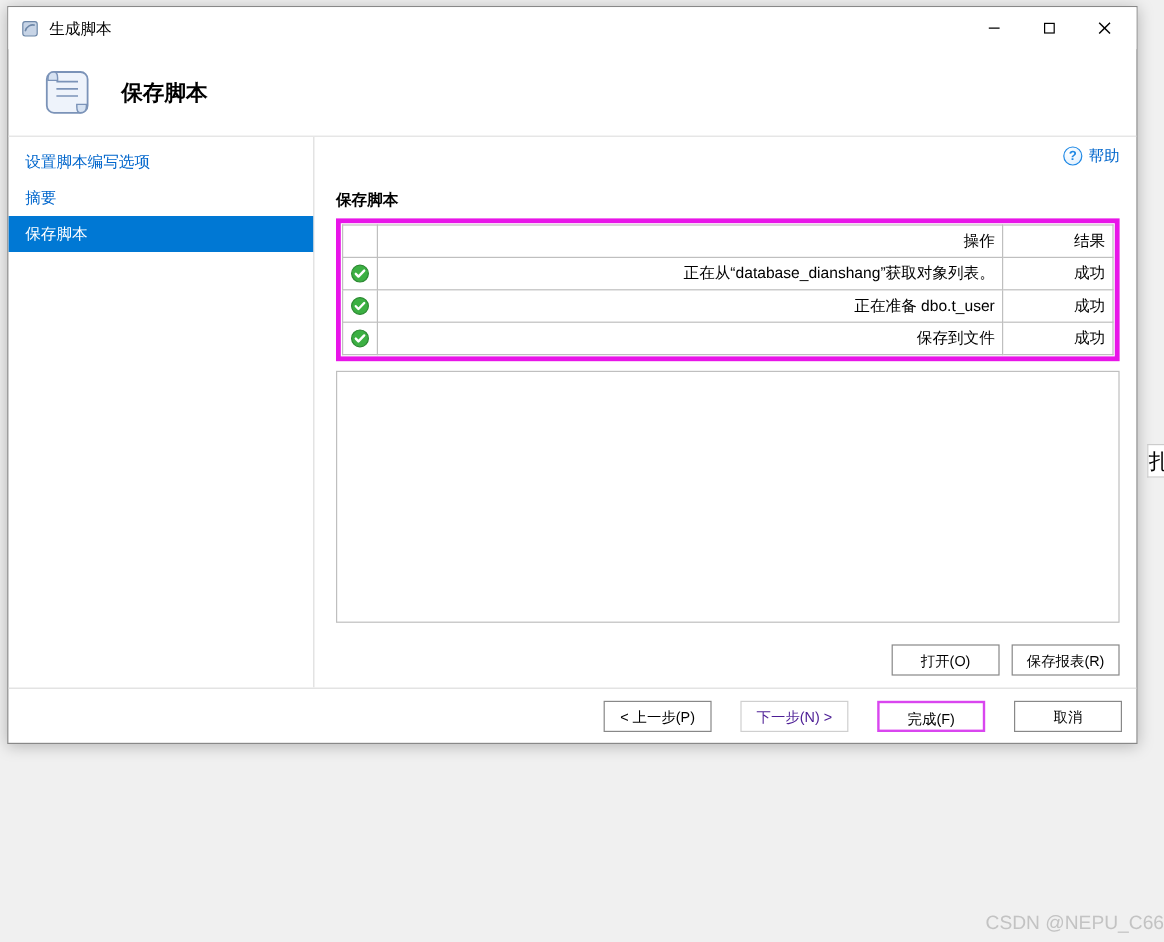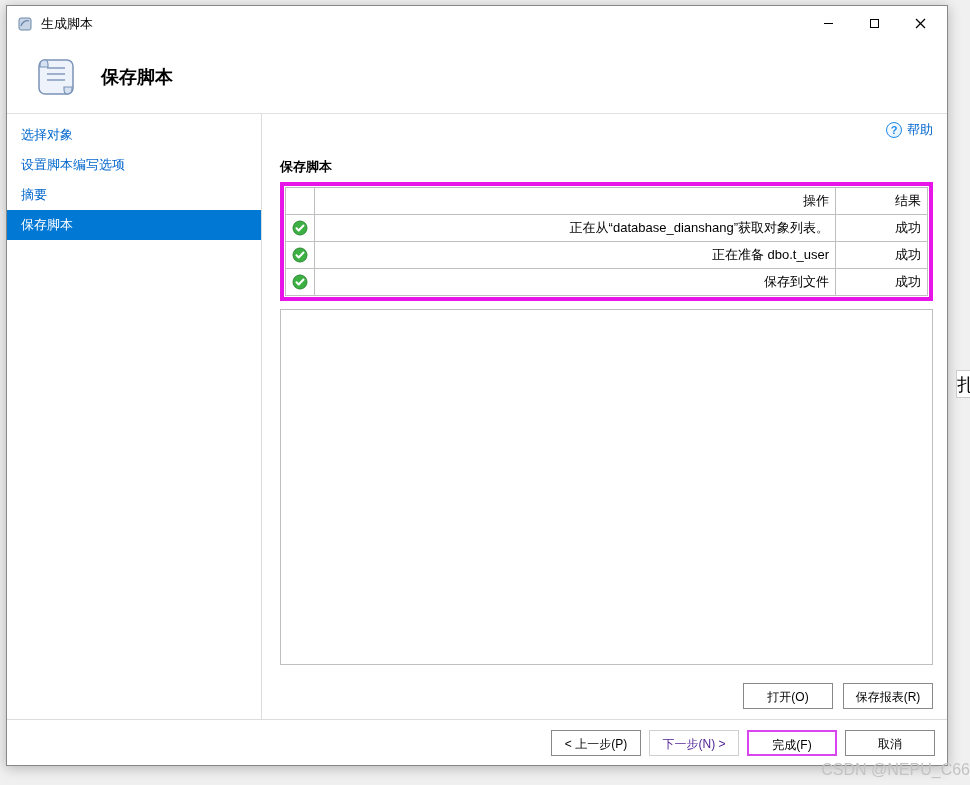--- a/index.html
+++ b/index.html
@@ -10,21 +10,21 @@
       width: 970px;
       height: 785px;
       overflow: hidden;
       position: relative;
     }
     .window {
       position: absolute;
       left: 6px;
       top: 5px;
       width: 942px;
-      height: 761px;
+      height: 615px;
       background: #ffffff;
       border: 1px solid #888;
       box-shadow: 0 2px 12px rgba(0,0,0,0.25);
       display: flex;
       flex-direction: column;
     }
     .titlebar {
       height: 35px;
       display: flex;
       align-items: center;
@@ -139,21 +139,21 @@
       font-family: inherit; font-size: 12px;
       padding: 5px 10px; cursor: pointer;
     }
     .btn.primary { border: 2px solid #d946ef; }
     .btn.disabled { color: #4c1d95; border-color: #cfcfcf; cursor: default; }
 
     .footer {
       border-top: 1px solid #dcdcdc;
       height: 46px;
       display: flex; align-items: center; justify-content: flex-end;
-      gap: 8px; padding-right: 12px;
+      gap: 24px; padding-right: 12px;
     }
     .watermark {
       position: absolute; right: 0; bottom: 6px;
       color: #c3c3c3; font-size: 16px; font-family: Arial, sans-serif;
       pointer-events: none;
     }
     .peek-right {
       position: absolute; right: 0; top: 370px; width: 14px; height: 28px;
       background: #fff; color: #000; font-size: 18px; line-height:28px;
       text-align:center; border:1px solid #ccc; border-right:none;
@@ -202,21 +202,20 @@
         <line x1="12" y1="22" x2="30" y2="22" stroke="#7b93b8" stroke-width="1.4"></line>
         <line x1="12" y1="28" x2="30" y2="28" stroke="#7b93b8" stroke-width="1.4"></line>
       </svg>
     </span>
     <span class="heading">保存脚本</span>
   </div>
 
   <div class="body-area">
 
     <div class="sidebar">
-      <div class="sidebar-item"><span>选择对象</span></div>
       <div class="sidebar-item"><span>设置脚本编写选项</span></div>
       <div class="sidebar-item"><span>摘要</span></div>
       <div class="sidebar-item selected"><span>保存脚本</span></div>
     </div>
 
     <div class="content">
       <div class="help-row">
         <span class="help-icon">?</span>
         <span class="help-text">帮助</span>
       </div>

